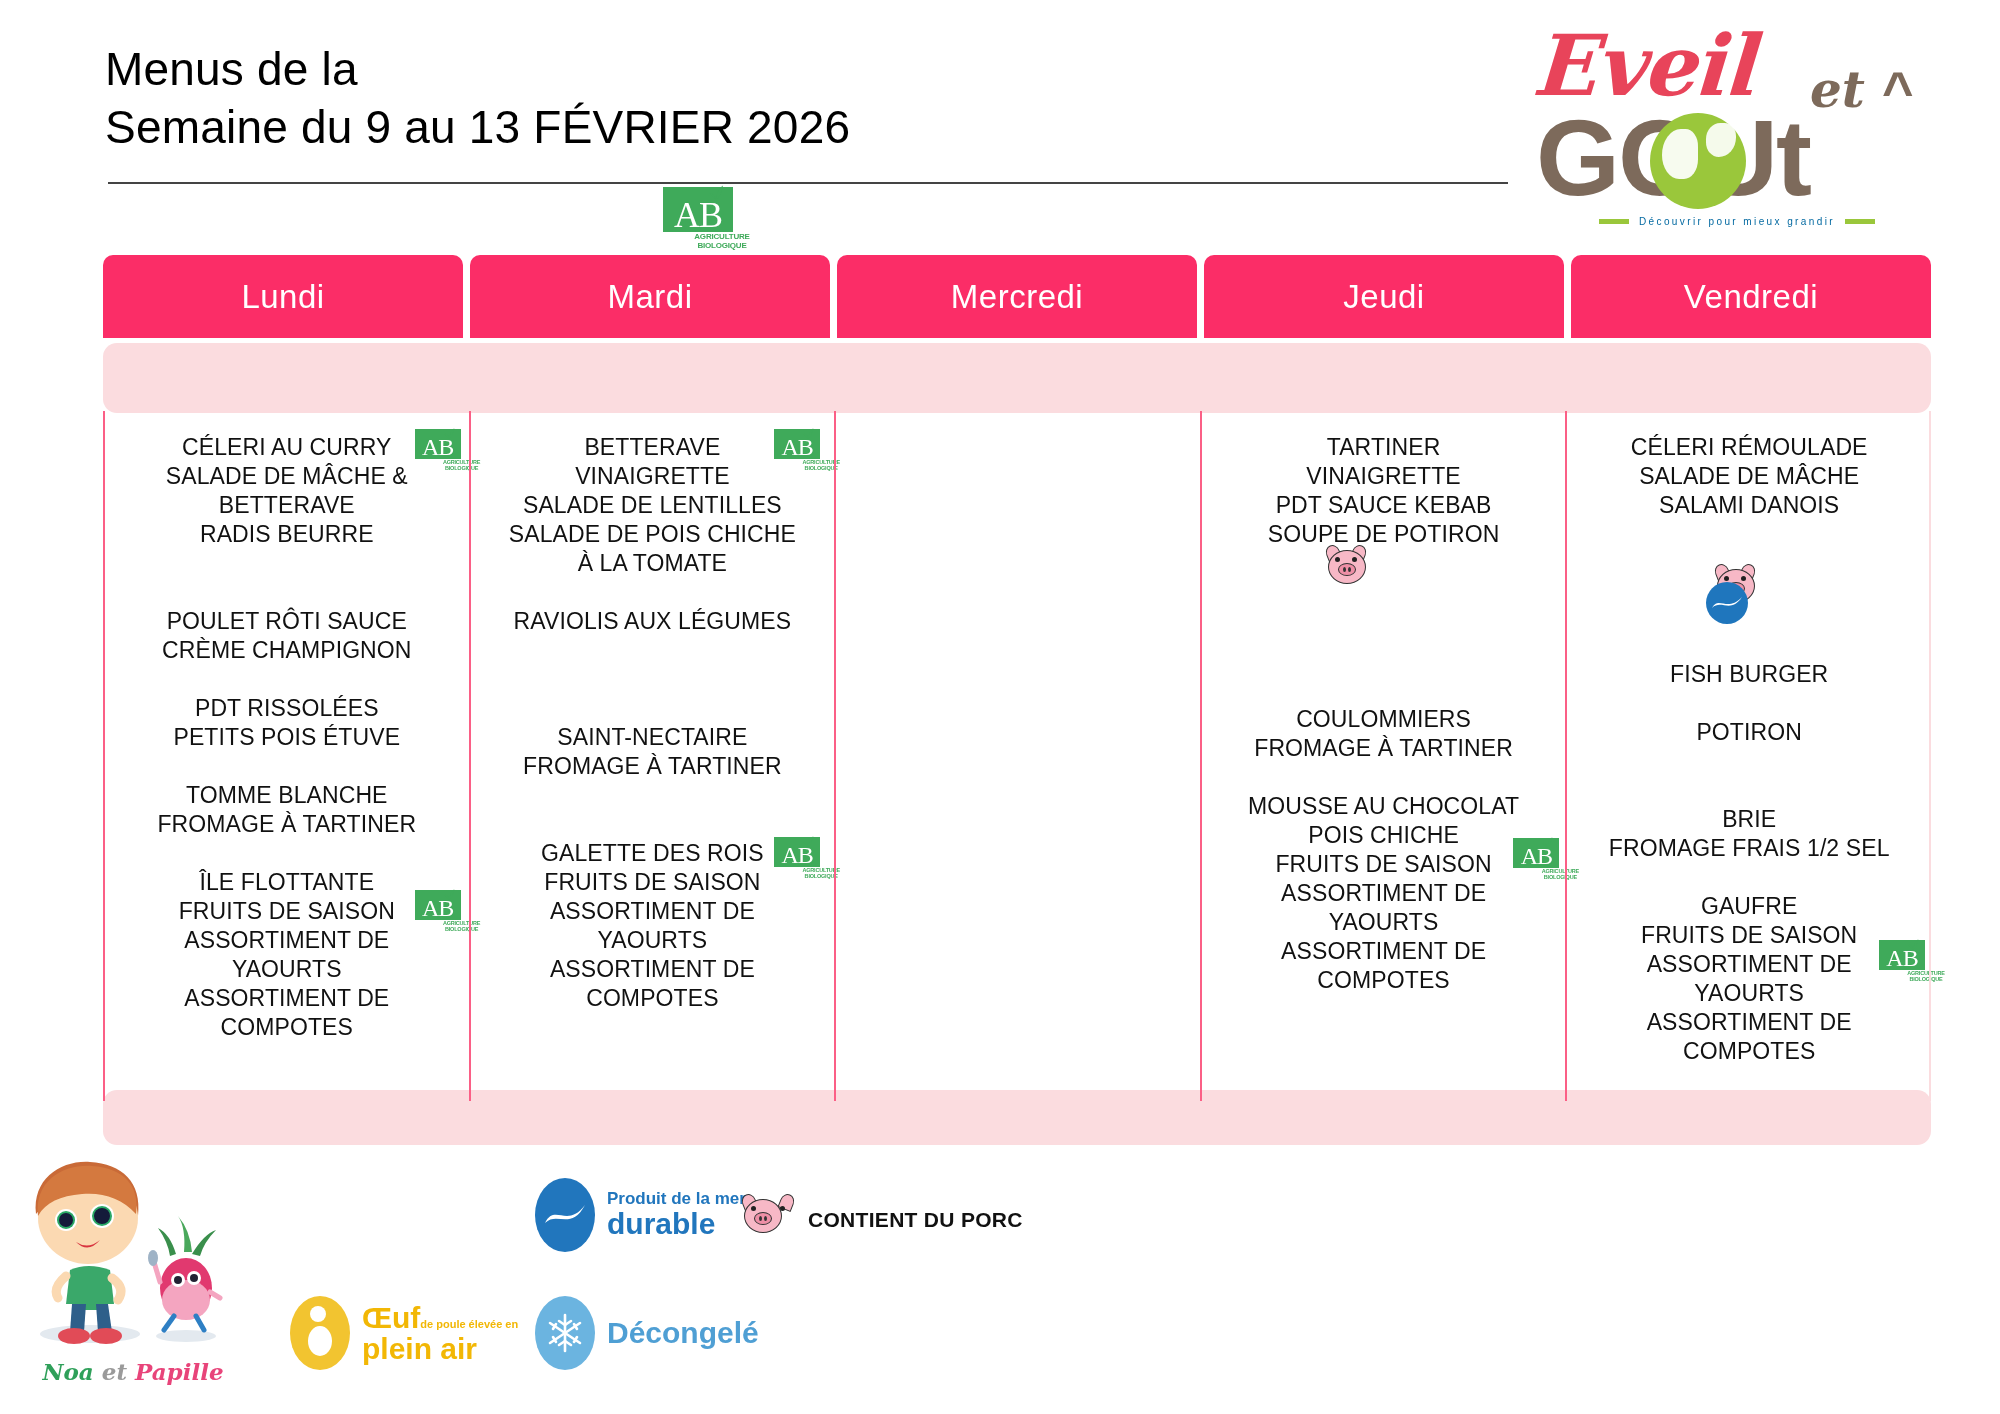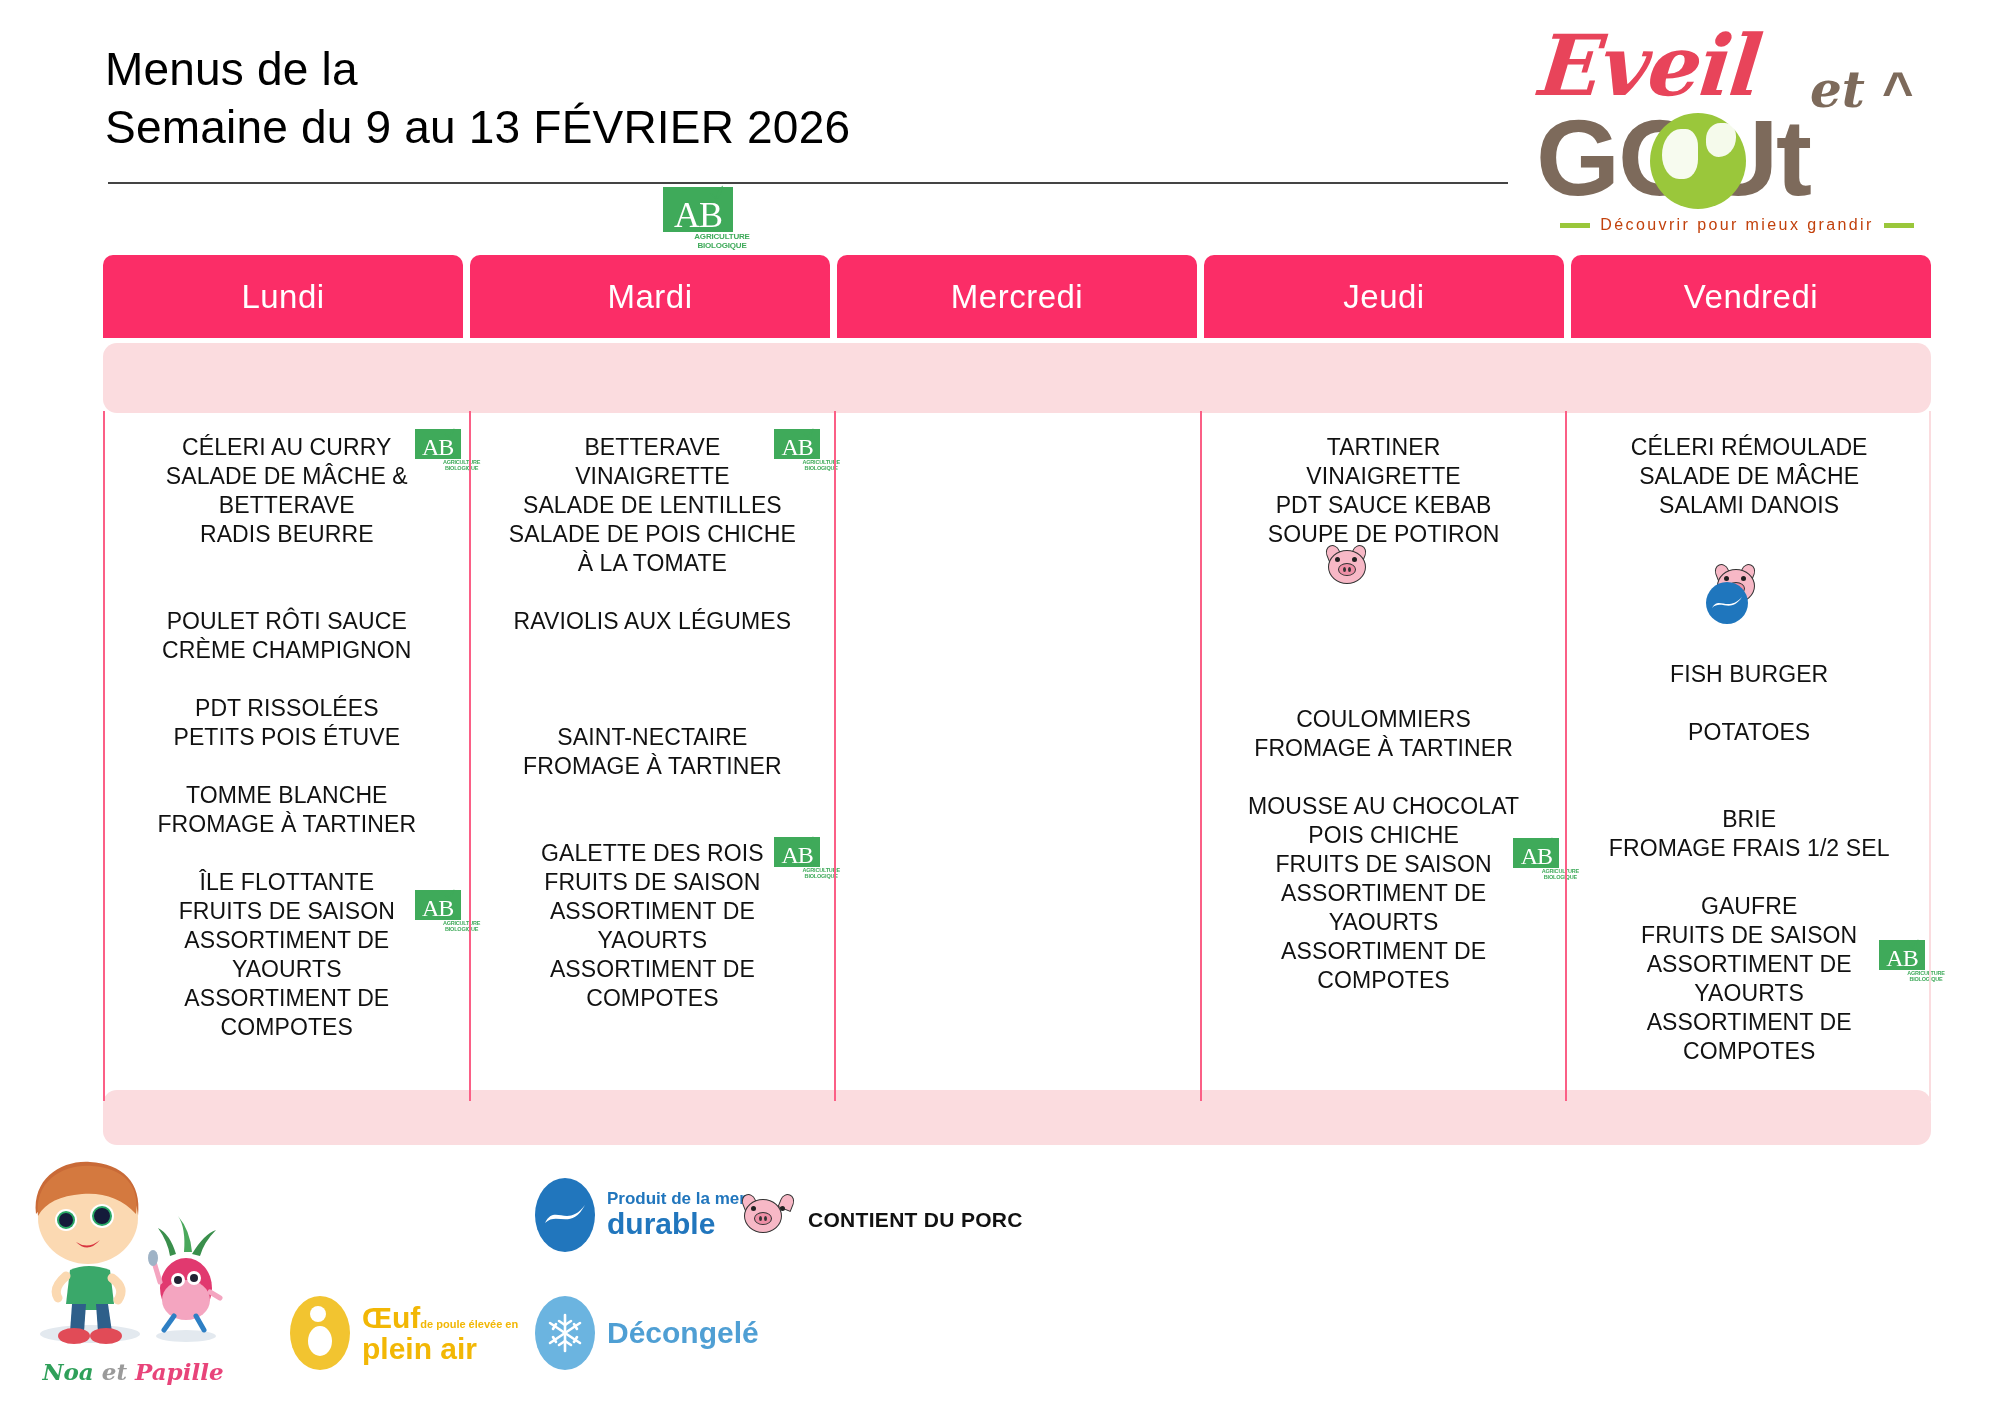--- a/index.html
+++ b/index.html
@@ -86,21 +86,21 @@
   .brand .globe::after{
     content:"";position:absolute;right:10px;top:10px;width:30px;height:34px;
     background:#ffffff;border-radius:50% 40% 60% 45%;opacity:.9;
   }
   .brand .tagline{
     position:absolute;left:10px;top:208px;width:470px;
     display:flex;align-items:center;justify-content:center;gap:10px;
   }
   .brand .tagline .dash{width:30px;height:5px;background:#9ac73b;}
   .brand .tagline .tl-text{
-    font-size:16px;color:#c2410c;letter-spacing:2.4px;white-space:nowrap;text-align:center;
+    font-size:10px;color:#0369a1;letter-spacing:2.4px;white-space:nowrap;text-align:center;
   }
 
   
   .grid{position:absolute;left:103px;top:255px;width:1828px;height:880px;}
   .day-headers{display:flex;gap:7px;height:83px;}
   .day-head{
     flex:1;background:#fb2d67;border-radius:10px 10px 0 0;
     display:flex;align-items:center;justify-content:center;
   }
   .day-head .d-label{
@@ -484,21 +484,21 @@
       <div class="course">
         <span class="fish-badge marker" style="right:22px;top:-36px;">
           <svg width="32" height="24" viewBox="0 0 32 24">
             <path d="M1 17 C8 4 16 22 31 6 C20 23 10 8 1 17 Z" fill="#ffffff"></path>
           </svg>
         </span>
         <span class="dish">FISH BURGER</span>
       </div>
       <div class="spacer-sm"></div>
       <div class="course">
-        <span class="dish">POTATOES</span>
+        <span class="dish">POTIRON</span>
       </div>
       <div class="spacer-md"></div>
       <div class="course">
         <span class="dish">BRIE</span>
         <span class="dish">FROMAGE FRAIS 1/2 SEL</span>
       </div>
       <div class="spacer-sm"></div>
       <div class="course">
         <span class="dish">GAUFRE</span>
         <span class="dish">FRUITS DE SAISON</span>

